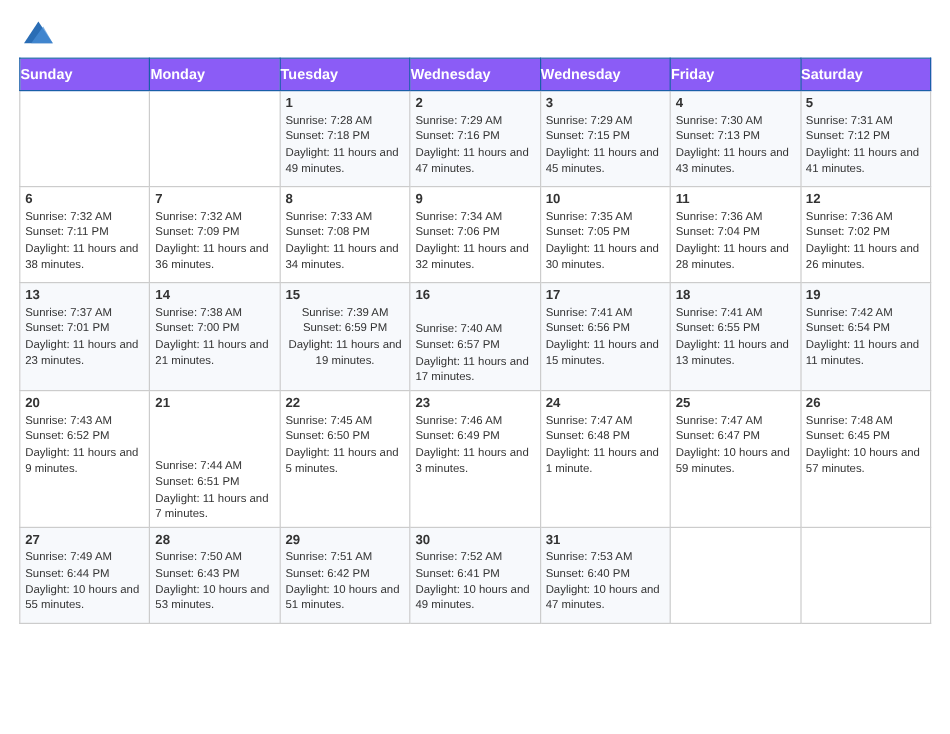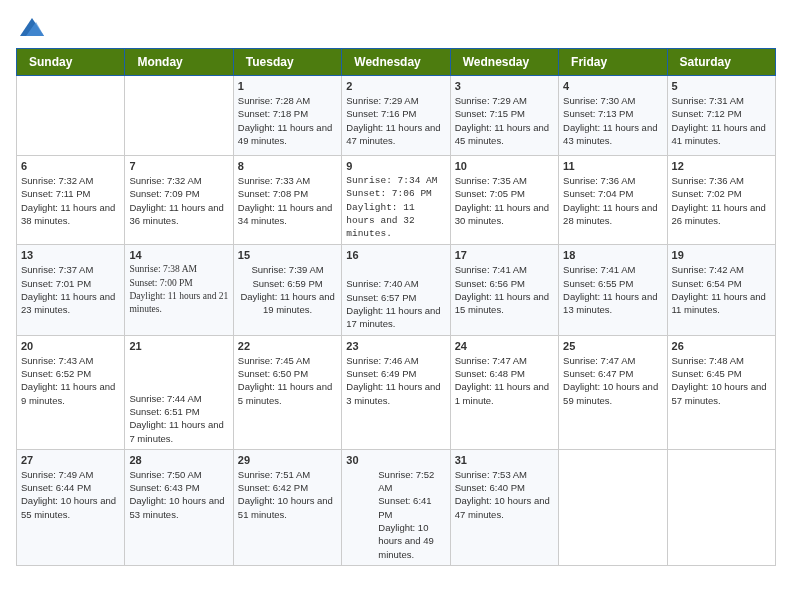--- a/index.html
+++ b/index.html
@@ -31,25 +31,25 @@
     .subtitle {
       font-size: 14px;
       color: #555;
     }
     table {
       width: 100%;
       border-collapse: collapse;
       table-layout: fixed;
     }
     thead tr th {
-      background-color: #4d7c0f;
+      background-color: #8b5cf6;
       color: #fff;
       font-size: 12px;
       font-weight: bold;
-      padding: 6px 12px;
+      padding: 6px 0;
       text-align: left;
       border: 1px solid #1a5fa8;
     }
     tbody tr td {
       vertical-align: top;
       border: 1px solid #ccc;
       padding: 4px 4px;
       font-size: 10px;
       color: #333;
       height: 80px;
@@ -158,21 +158,21 @@
 Daylight: 11 hours and 36 minutes.</div>
         </td>
         <td>
           <span class="day-num">8</span>
           <div class="day-info" style="white-space: pre-line;">Sunrise: 7:33 AM
 Sunset: 7:08 PM
 Daylight: 11 hours and 34 minutes.</div>
         </td>
         <td>
           <span class="day-num">9</span>
-          <div class="day-info" style="white-space: pre-line; font-family: Liberation Mono, monospace;">Sunrise: 7:34 AM
+          <div class="day-info" style="white-space: pre-line;">Sunrise: 7:34 AM
 Sunset: 7:06 PM
 Daylight: 11 hours and 32 minutes.</div>
         </td>
         <td>
           <span class="day-num">10</span>
           <div class="day-info" style="white-space: pre-line;">Sunrise: 7:35 AM
 Sunset: 7:05 PM
 Daylight: 11 hours and 30 minutes.</div>
         </td>
         <td>
@@ -190,21 +190,21 @@
       </tr>
       <tr>
         <td>
           <span class="day-num">13</span>
           <div class="day-info" style="white-space: pre-line;">Sunrise: 7:37 AM
 Sunset: 7:01 PM
 Daylight: 11 hours and 23 minutes.</div>
         </td>
         <td>
           <span class="day-num">14</span>
-          <div class="day-info" style="white-space: pre-line; font-family: Liberation Serif, serif;">Sunrise: 7:38 AM
+          <div class="day-info" style="white-space: pre-line;">Sunrise: 7:38 AM
 Sunset: 7:00 PM
 Daylight: 11 hours and 21 minutes.</div>
         </td>
         <td>
           <span class="day-num">15</span>
           <div class="day-info" style="white-space: pre-line; text-align: center;">Sunrise: 7:39 AM
 Sunset: 6:59 PM
 Daylight: 11 hours and 19 minutes.</div>
         </td>
         <td>
@@ -290,21 +290,21 @@
 Daylight: 10 hours and 53 minutes.</div>
         </td>
         <td>
           <span class="day-num">29</span>
           <div class="day-info" style="white-space: pre-line;">Sunrise: 7:51 AM
 Sunset: 6:42 PM
 Daylight: 10 hours and 51 minutes.</div>
         </td>
         <td>
           <span class="day-num">30</span>
-          <div class="day-info" style="white-space: pre-line; margin-left: 32px;">Sunrise: 7:52 AM
+          <div class="day-info" style="white-space: pre-line;">Sunrise: 7:52 AM
 Sunset: 6:41 PM
 Daylight: 10 hours and 49 minutes.</div>
         </td>
         <td>
           <span class="day-num">31</span>
           <div class="day-info" style="white-space: pre-line;">Sunrise: 7:53 AM
 Sunset: 6:40 PM
 Daylight: 10 hours and 47 minutes.</div>
         </td>
         <td class="empty-cell"></td>

